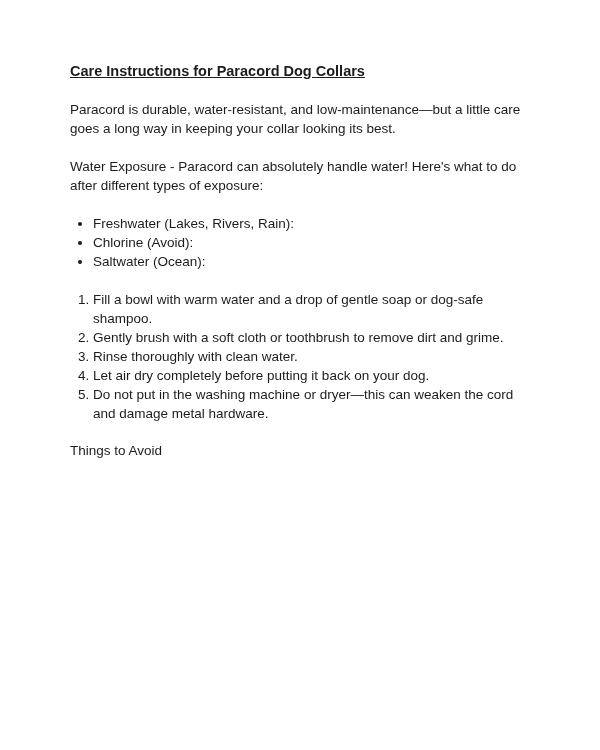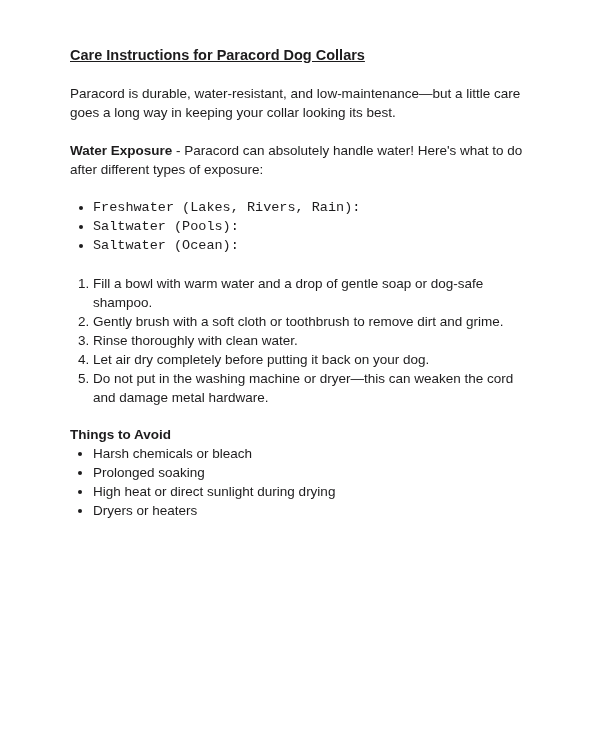--- a/index.html
+++ b/index.html
@@ -5,44 +5,43 @@
   html, body {
     margin: 0;
     padding: 0;
     background: #ffffff;
   }
   .page {
     box-sizing: border-box;
     width: 600px;
     height: 750px;
     background: #ffffff;
-    padding: 46px 68px 0 70px;
+    padding: 62px 68px 0 70px;
     font-family: "Liberation Sans", "DejaVu Sans", sans-serif;
     font-size: 13.5px;
     line-height: 19px;
     color: #1d1c1d;
     overflow: hidden;
   }
   .doc-title {
     font-size: 14.5px;
     font-weight: 700;
     text-decoration: underline;
     margin: 0 0 19px 0;
   }
   p {
     margin: 0 0 19px 0;
   }
   b {
-    font-weight: 700;
+    font-weight: 400;
   }
   ul.top-list {
     list-style: disc;
     margin: 12px 0 19px 0;
     padding-left: 23px;
-    font-family: Liberation Mono, monospace;
   }
   ul.sub-list {
     list-style: circle;
     margin: 0;
     padding-left: 25px;
   }
   ol.steps-list {
     margin: 0 0 18px 0;
     padding-left: 23px;
   }
@@ -64,21 +63,21 @@
 
   <p>Paracord is durable, water-resistant, and low-maintenance—but a little care goes a long way in keeping your collar looking its best.</p>
 
   <p><b>Water Exposure</b> <span>- Paracord can absolutely handle water! Here's what to do after different types of exposure:</span></p>
 
   <ul class="top-list">
     <li>
       <span>Freshwater (Lakes, Rivers, Rain):</span>
     </li>
     <li>
-      <span>Saltwater (Pools):</span>
+      <span>Chlorine (Avoid):</span>
     </li>
     <li>
       <span>Saltwater (Ocean):</span>
     </li>
   </ul>
 
 
   <ol class="steps-list">
     <li>
       <span>Fill a bowl with warm water and a drop of gentle soap or dog-safe shampoo.</span>
@@ -92,28 +91,14 @@
     <li>
       <span>Let air dry completely before putting it back on your dog.</span>
     </li>
     <li>
       <span>Do not put in the washing machine or dryer—this can weaken the cord and damage metal hardware.</span>
     </li>
   </ol>
 
   <p class="tight"><b>Things to Avoid</b></p>
 
-  <ul class="avoid-list">
-    <li>
-      <span>Harsh chemicals or bleach</span>
-    </li>
-    <li>
-      <span>Prolonged soaking</span>
-    </li>
-    <li>
-      <span>High heat or direct sunlight during drying</span>
-    </li>
-    <li>
-      <span>Dryers or heaters</span>
-    </li>
-  </ul>
 
 </div>
 
 </body></html>

